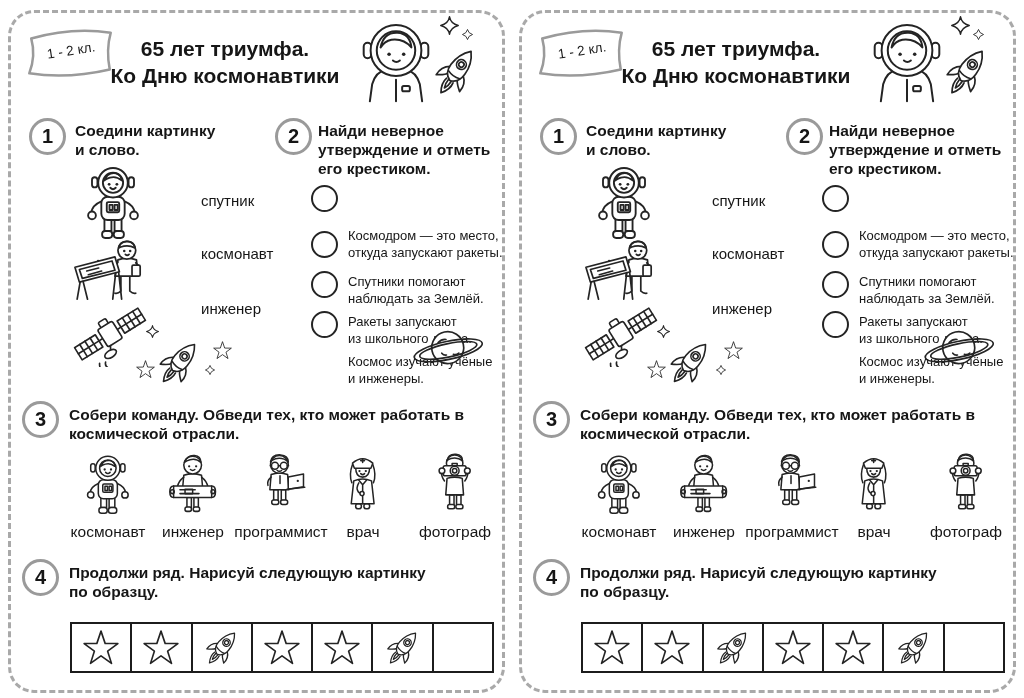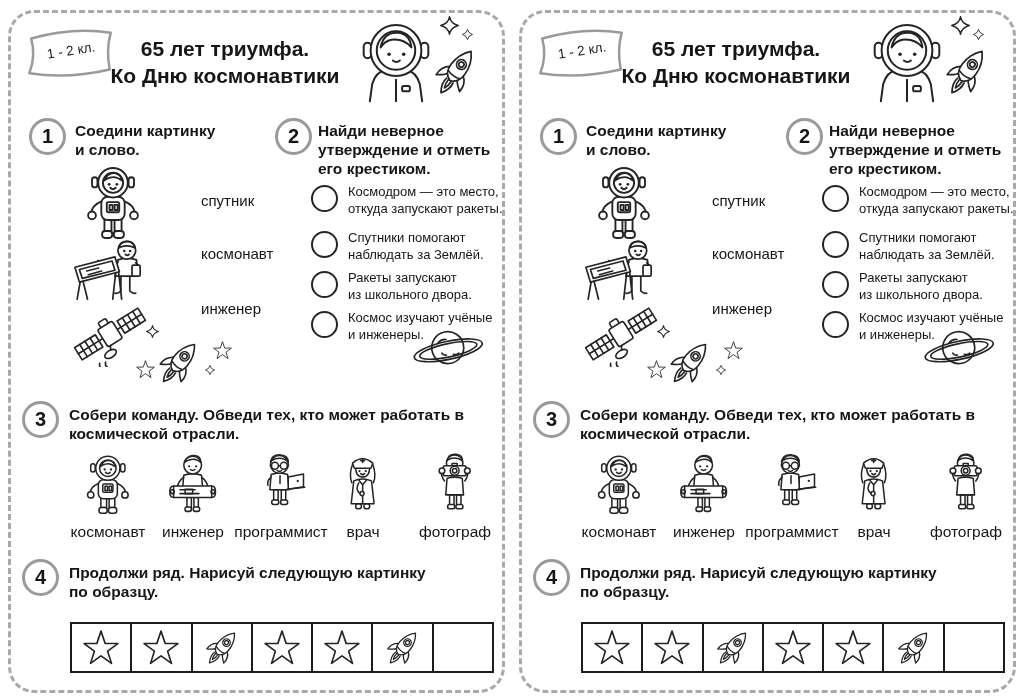--- a/index.html
+++ b/index.html
@@ -33,21 +33,21 @@
   .t1-astro { left:74px; top:151px; width:56px; height:81px; }
   .t1-desk  { left:58px; top:226px; width:86px; height:64px; }
   .t1-sat   { left:58px; top:288px; width:82px; height:66px; }
   .t1-scene { left:122px; top:310px; width:106px; height:76px; }
   .scene-rocket { left:26px; top:14px; width:40px; height:52px; }
   .scene-rocket svg { transform:rotate(40deg); }
   .word { font-size:15px; }
   
   .stmt-circle { left:300px; width:27px; height:27px; border:2.6px solid #242424;
     border-radius:50%; background:#fff; }
-  .stmt-text { left:337px; width:158px; font-size:13px; line-height:1.32; }
+  .stmt-text { left:337px; width:158px; font-size:13px; line-height:1.32;margin-top:44px; }
   .saturn { left:398px; top:311px; width:78px; height:50px; }
   
   .prof { top:440px; width:100px; text-align:center; }
   .prof svg { height:66px; margin:0 auto; }
   .prof-lbl { font-size:15.5px; margin-top:4px; }
   
   .pattern { left:59px; top:609px; width:424px; height:51px;
     border:2.5px solid #1c1c1c; display:flex; background:#fff; }
   .pcell { flex:1; border-right:2.5px solid #1c1c1c;
     display:flex; align-items:center; justify-content:center; }

